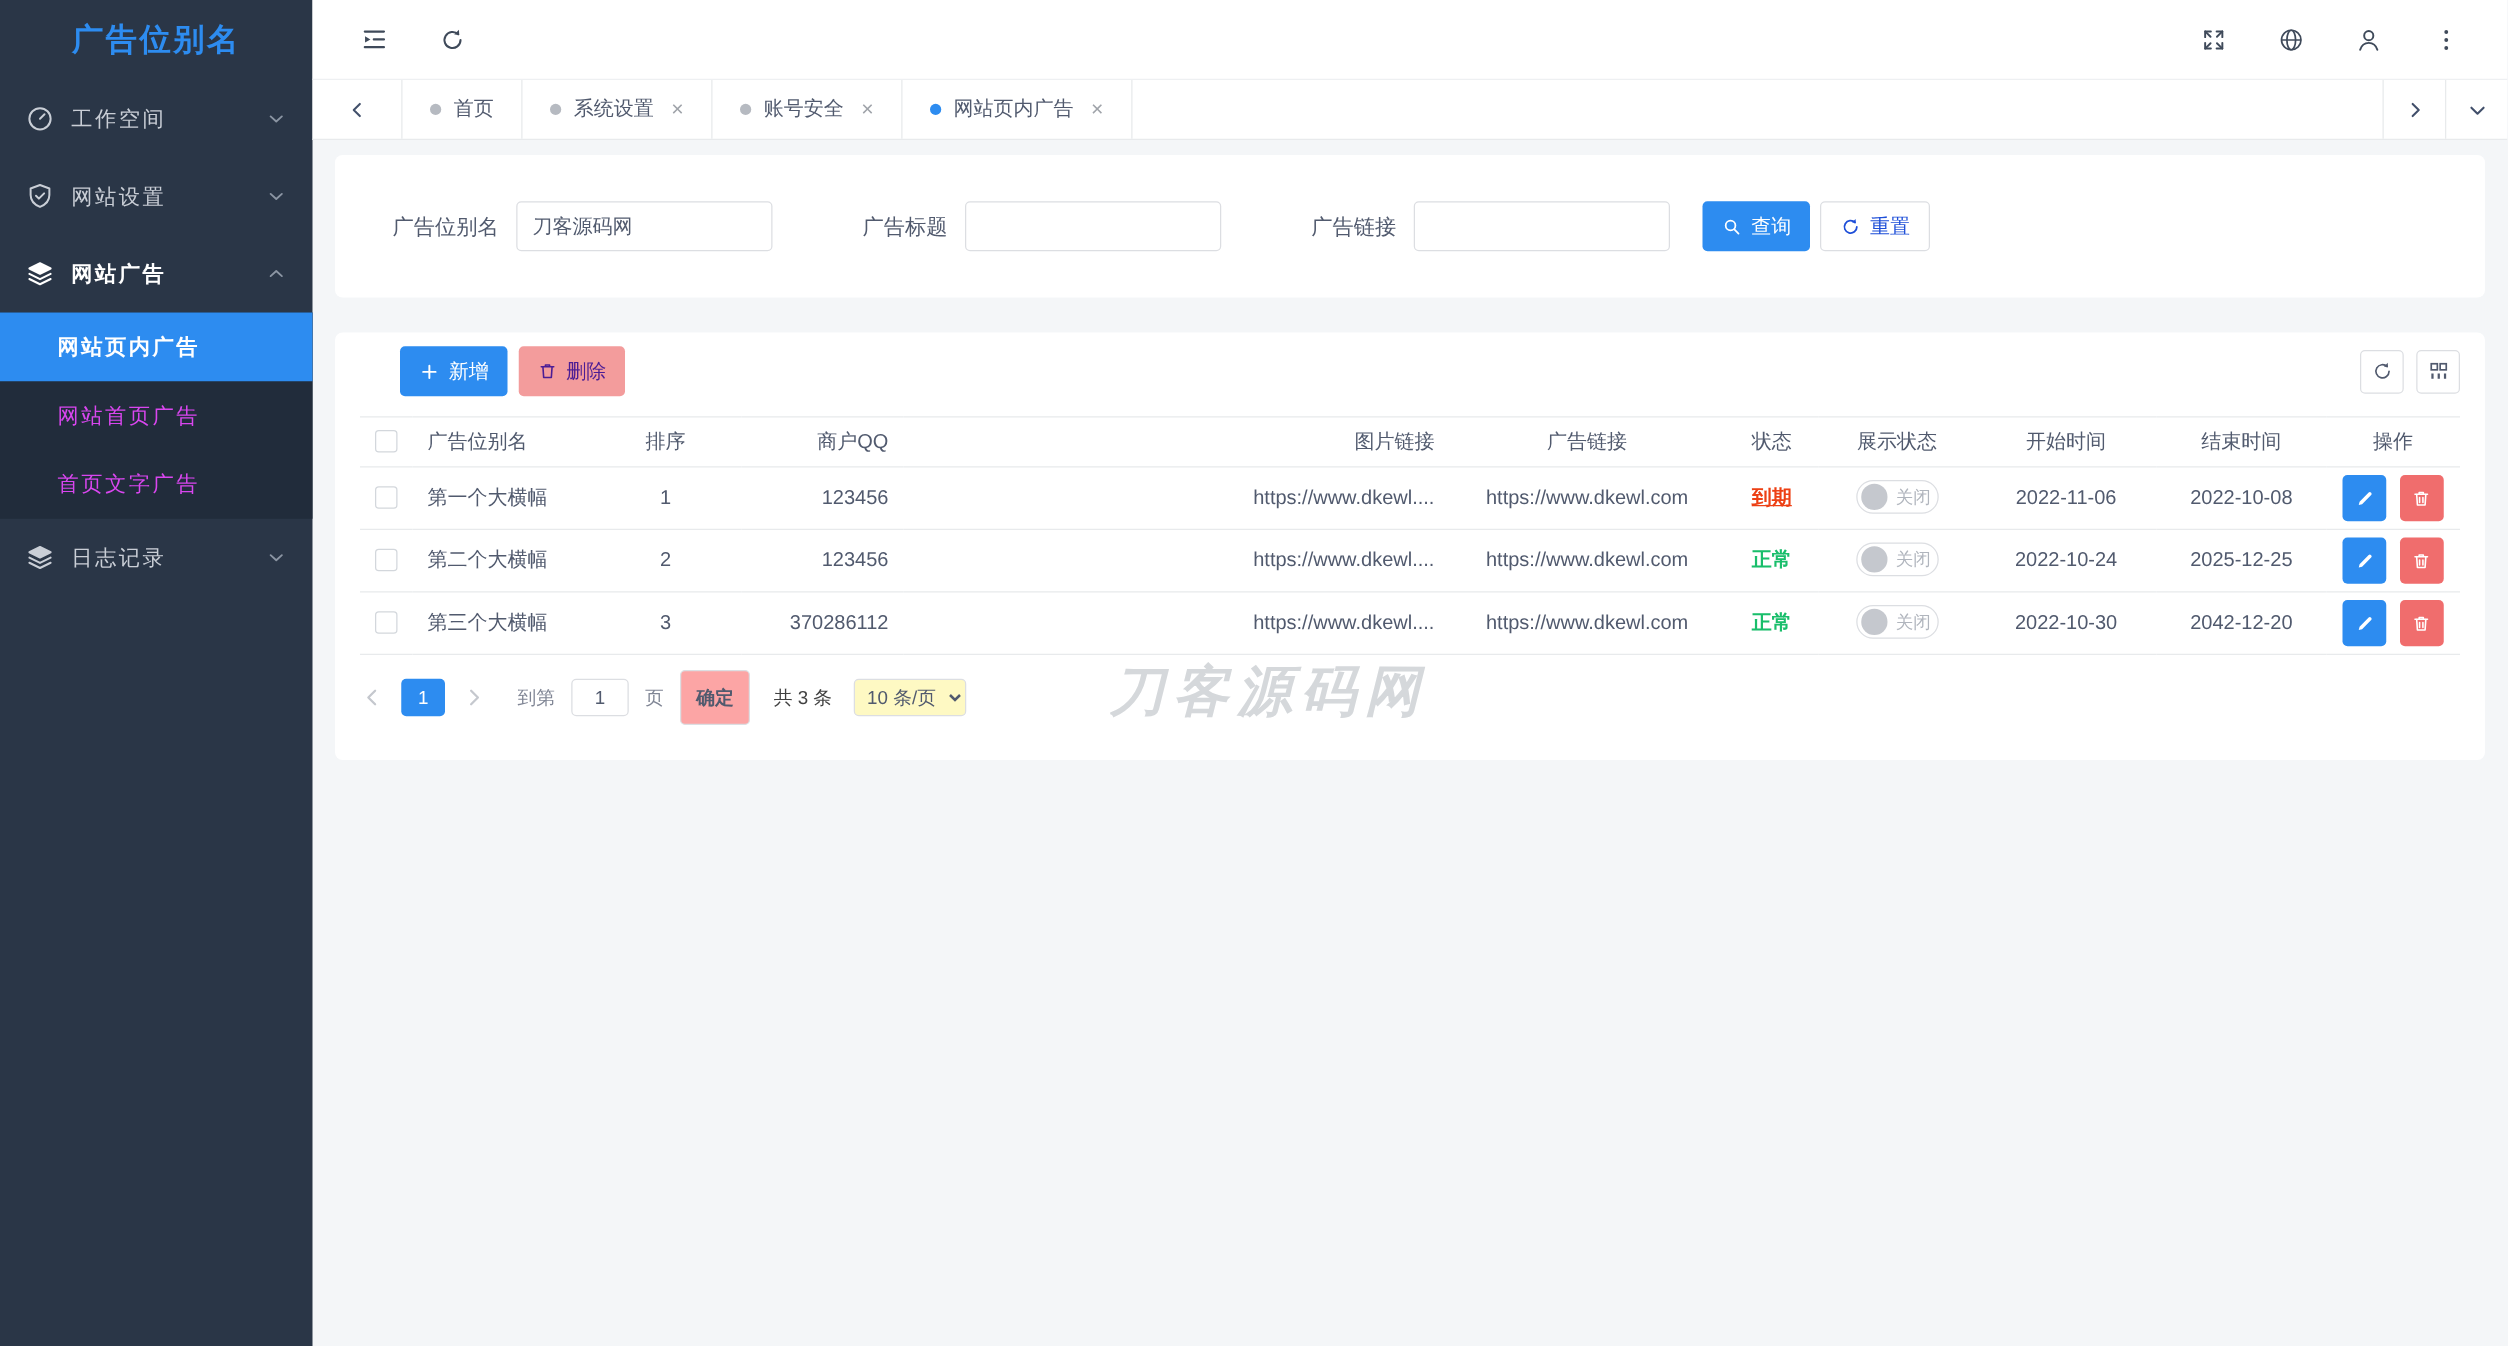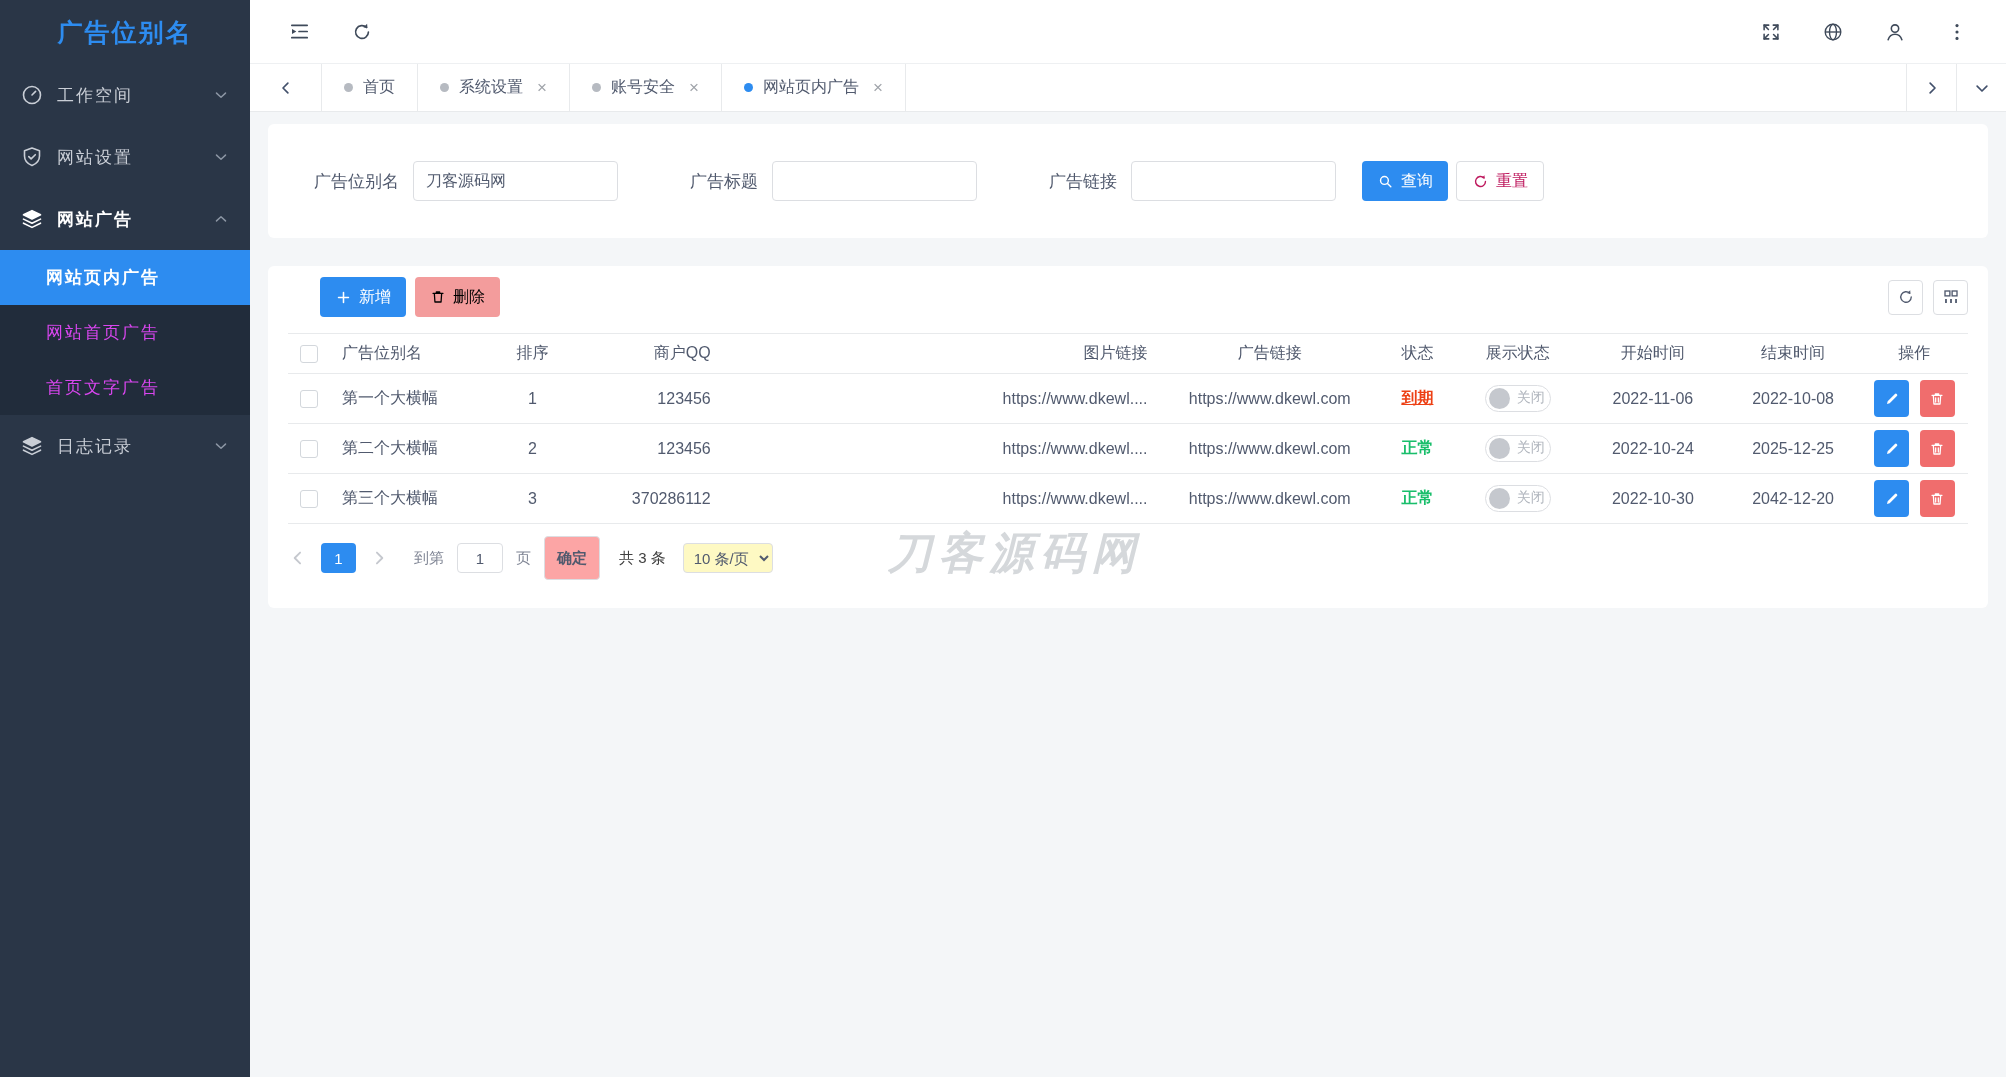--- a/index.html
+++ b/index.html
@@ -42,22 +42,22 @@
   .content { flex:1; padding:12px 18px 0; position:relative; overflow:hidden; }
 
   .card { background:#fff; border-radius:6px; }
   .search-card { height:114px; display:flex; align-items:center; padding-left:46px; }
   .f-label { font-size:17px; color:#515a6e; margin-right:14px; white-space:nowrap; }
   .f-input { width:205px; height:40px; border:1px solid #dcdee2; border-radius:4px; padding:0 12px; font-size:16px; color:#515a6e; outline:none; font-family:inherit; }
   .f-gap { width:72px; flex-shrink:0; }
 
   .btn { height:40px; border-radius:4px; border:none; display:inline-flex; align-items:center; gap:7px; padding:0 15px; font-size:16px; cursor:pointer; font-family:inherit; }
   .btn-primary { background:#2d8cf0; color:#fff; }
-  .btn-plain { background:#fff; border:1px solid #dcdee2; color:#be185d; }
-  .btn-danger-dis { background:#f39c9c; color:#000000; }
+  .btn-plain { background:#fff; border:1px solid #dcdee2; color:#1d4ed8; }
+  .btn-danger-dis { background:#f39c9c; color:#4c1d95; }
   .q-btn { margin-left:26px; }
   .r-btn { margin-left:8px; }
 
   .table-card { margin-top:28px; padding:11px 20px 28px; position:relative; }
   .tc-toolbar { display:flex; align-items:center;padding-left:32px; }
   .tc-right { margin-left:auto; display:flex; gap:10px; }
   .sq-btn { width:35px; height:35px; border:1px solid #dcdee2; background:#fff; border-radius:4px; display:flex; align-items:center; justify-content:center; color:#515a6e; cursor:pointer; }
 
   table { width:100%; border-collapse:collapse; table-layout:fixed; margin-top:16px; }
   th,td { padding:0 12px; font-weight:normal; font-size:16px; color:#515a6e; overflow:hidden; white-space:nowrap; text-overflow:ellipsis; }

